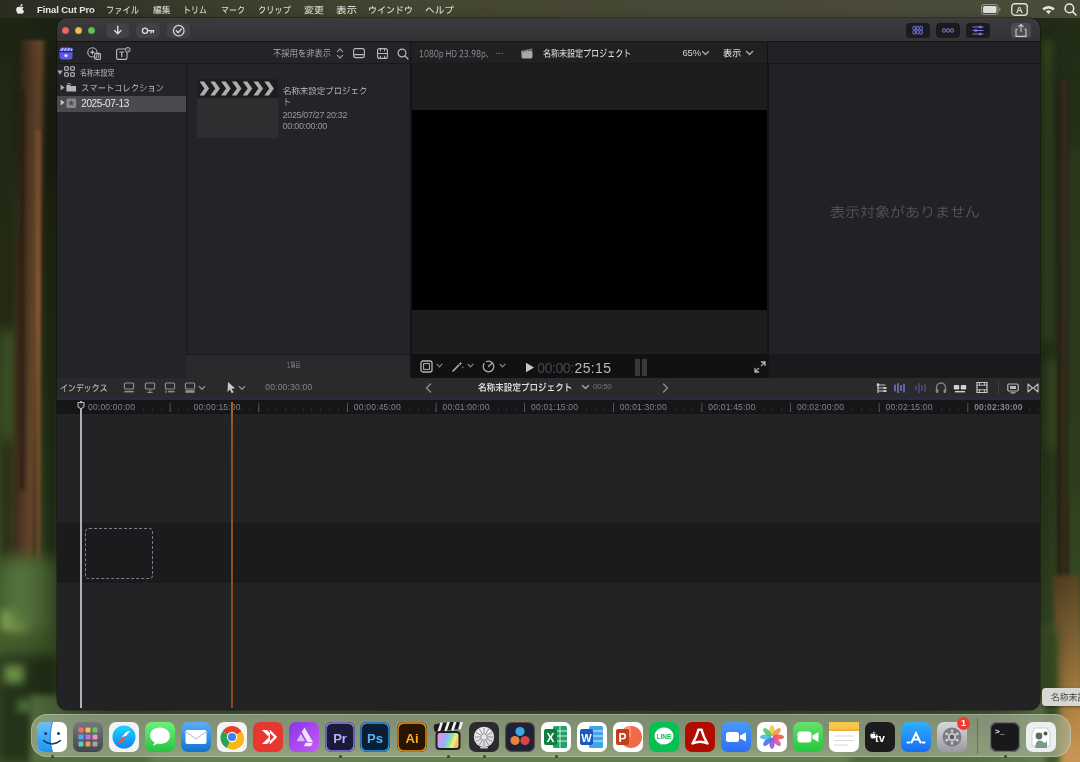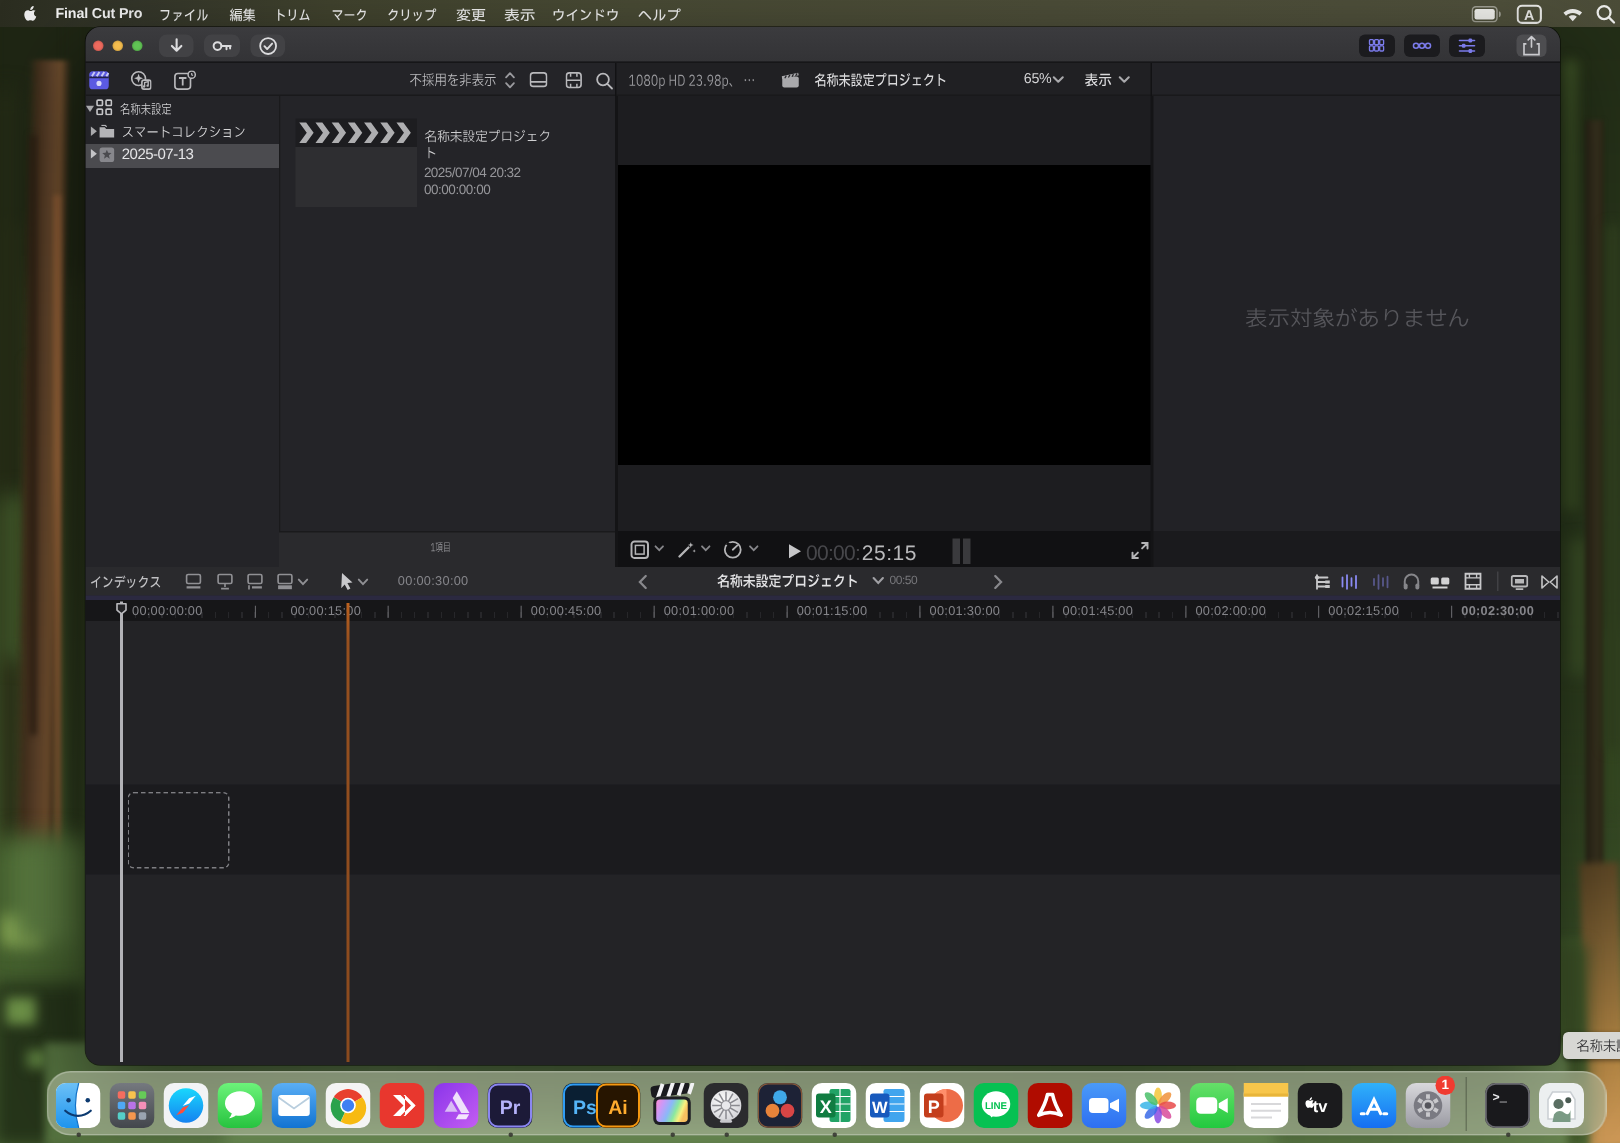--- a/index.html
+++ b/index.html
@@ -359,21 +359,21 @@
         </g>
       </svg>
     </div>
     <div style="position:absolute;left:225.6px;top:77.8px">
       <svg width="8" height="12" viewBox="0 -9.18 8 12" style="overflow:visible">
         <g transform="scale(0.9333,1)">
           <path fill="#cfcfd1" d="M7.5 -2.1Q5.4 -3.2 3.5 -3.9V0.3H2.9V-7.1H3.5V-4.6Q5.7 -3.8 7.8 -2.7Z"></path>
         </g>
       </svg>
     </div>
-    <div class="t" style="left:225.6px;top:92.5px;font-size:9px;color:#96969a;font-weight:400;letter-spacing:-0.35px;">2025/07/04 20:32</div>
+    <div class="t" style="left:225.6px;top:92.5px;font-size:9px;color:#96969a;font-weight:400;letter-spacing:-0.35px;">2025/07/27 20:32</div>
     <div class="t" style="left:225.6px;top:104px;font-size:9px;color:#96969a;font-weight:400;letter-spacing:-0.3px;">00:00:00:00</div>
     <div style="position:absolute;left:129px;top:336px;width:225px;height:24px;background:#2a2a2d;border-top:1px solid #1a1a1c"></div>
     <div style="position:absolute;left:229.7px;top:342.3px">
       <svg width="14" height="10" viewBox="0 -7.55 14 10" style="overflow:visible">
         <g transform="scale(0.6937,1)">
           <path fill="#9c9ca0" d="M4.2 -0.5V0.0H0.7V-0.5H2.2V-5.0H2.2L0.8 -3.7L0.4 -4.1L1.9 -5.4H2.8V-0.5Z M9.0 -4.8Q9.1 -5.1 9.3 -5.5H7.4V-5.9H11.6V-5.5H9.8Q9.6 -5.0 9.4 -4.8H11.3V-0.9H7.7V-4.8ZM7.3 -1.2Q6.3 -0.7 5.1 -0.3L4.9 -0.8Q5.3 -0.9 5.9 -1.1V-5.2H5.0V-5.7H7.2V-5.2H6.3V-1.3Q6.7 -1.4 7.3 -1.7ZM8.2 -3.6H10.8V-4.4H8.2ZM10.8 -3.2H8.2V-2.5H10.8ZM8.2 -2.1V-1.3H10.8V-2.1ZM6.9 0.2Q7.9 -0.2 8.5 -0.7L8.9 -0.4Q8.1 0.2 7.1 0.6ZM10.1 -0.7Q10.5 -0.6 10.9 -0.3Q11.4 -0.1 11.7 0.2L11.5 0.6Q11.1 0.3 10.7 0.0Q10.2 -0.2 9.8 -0.4Z M13.2 0.5V-5.9H18.3V0.5H17.9V-0.0H13.7V0.5ZM17.9 -4.1V-5.5H13.7V-4.1ZM17.9 -2.3V-3.7H13.7V-2.3ZM13.7 -1.9V-0.5H17.9V-1.9Z"></path>
         </g>
       </svg>
     </div>
     <div style="position:absolute;left:354px;top:46px;width:357px;height:290px;background:#1d1d20"></div>
@@ -719,21 +719,21 @@
       <path d="M16.8 20.8h7l-2 3.4h-7z" fill="#fff" opacity="0.85"></path>
     </svg>
   </div>
 <div style="position:absolute;left:325px;top:722px;width:30px;height:30px">
     <svg width="30" height="30" viewBox="0 0 30 30">
       <rect width="30" height="30" rx="7" fill="#1c1a38"></rect>
       <rect x="1" y="1" width="28" height="28" rx="6" fill="none" stroke="#8a86f2" stroke-width="1.3"></rect>
       <text x="15" y="20.5" font-family="Liberation Sans" font-size="13" font-weight="bold" fill="#b5b2fa" text-anchor="middle">Pr</text>
     </svg>
   </div>
-<div style="position:absolute;left:375px;top:722px;width:42px;height:30px">
+<div style="position:absolute;left:360px;top:722px;width:42px;height:30px">
     <svg width="30" height="30" viewBox="0 0 30 30">
       <rect width="30" height="30" rx="7" fill="#0a1f33"></rect>
       <rect x="1" y="1" width="28" height="28" rx="6" fill="none" stroke="#2f9df5" stroke-width="1.3"></rect>
       <text x="15" y="20.5" font-family="Liberation Sans" font-size="13" font-weight="bold" fill="#55b5f8" text-anchor="middle">Ps</text>
     </svg>
   </div>
 <div style="position:absolute;left:397px;top:722px;width:38px;height:30px">
     <svg width="30" height="30" viewBox="0 0 30 30">
       <rect width="30" height="30" rx="7" fill="#271500"></rect>
       <rect x="1" y="1" width="28" height="28" rx="6" fill="none" stroke="#f59810" stroke-width="1.3"></rect>

